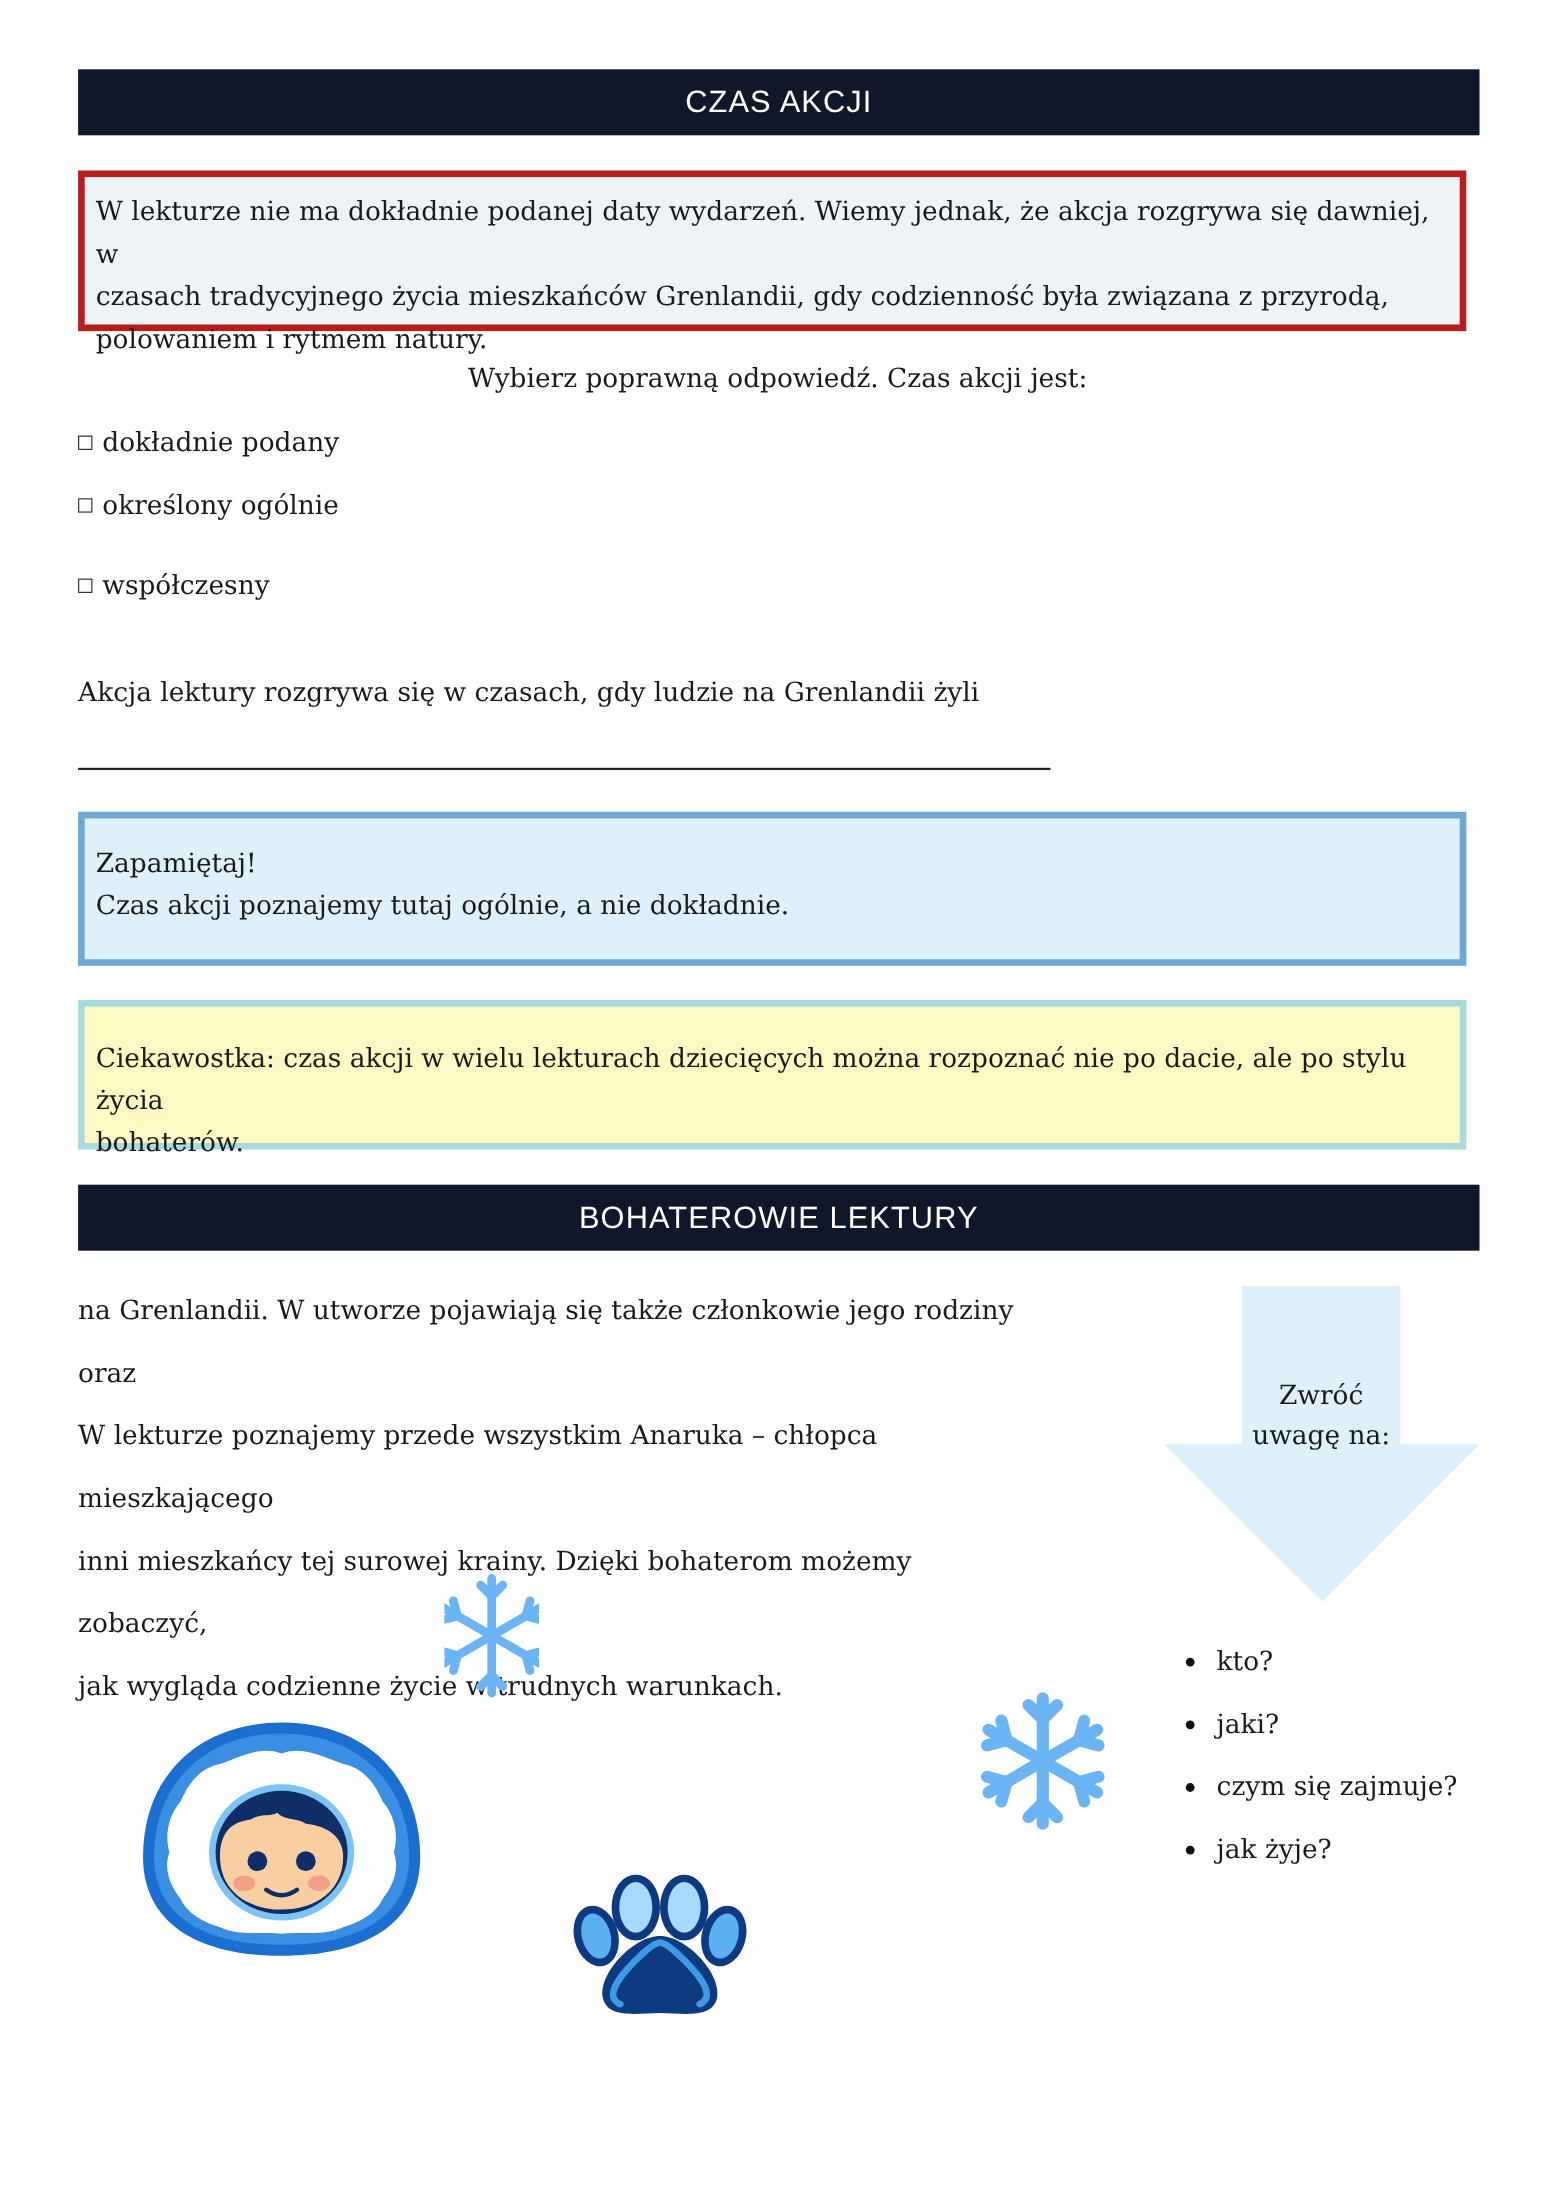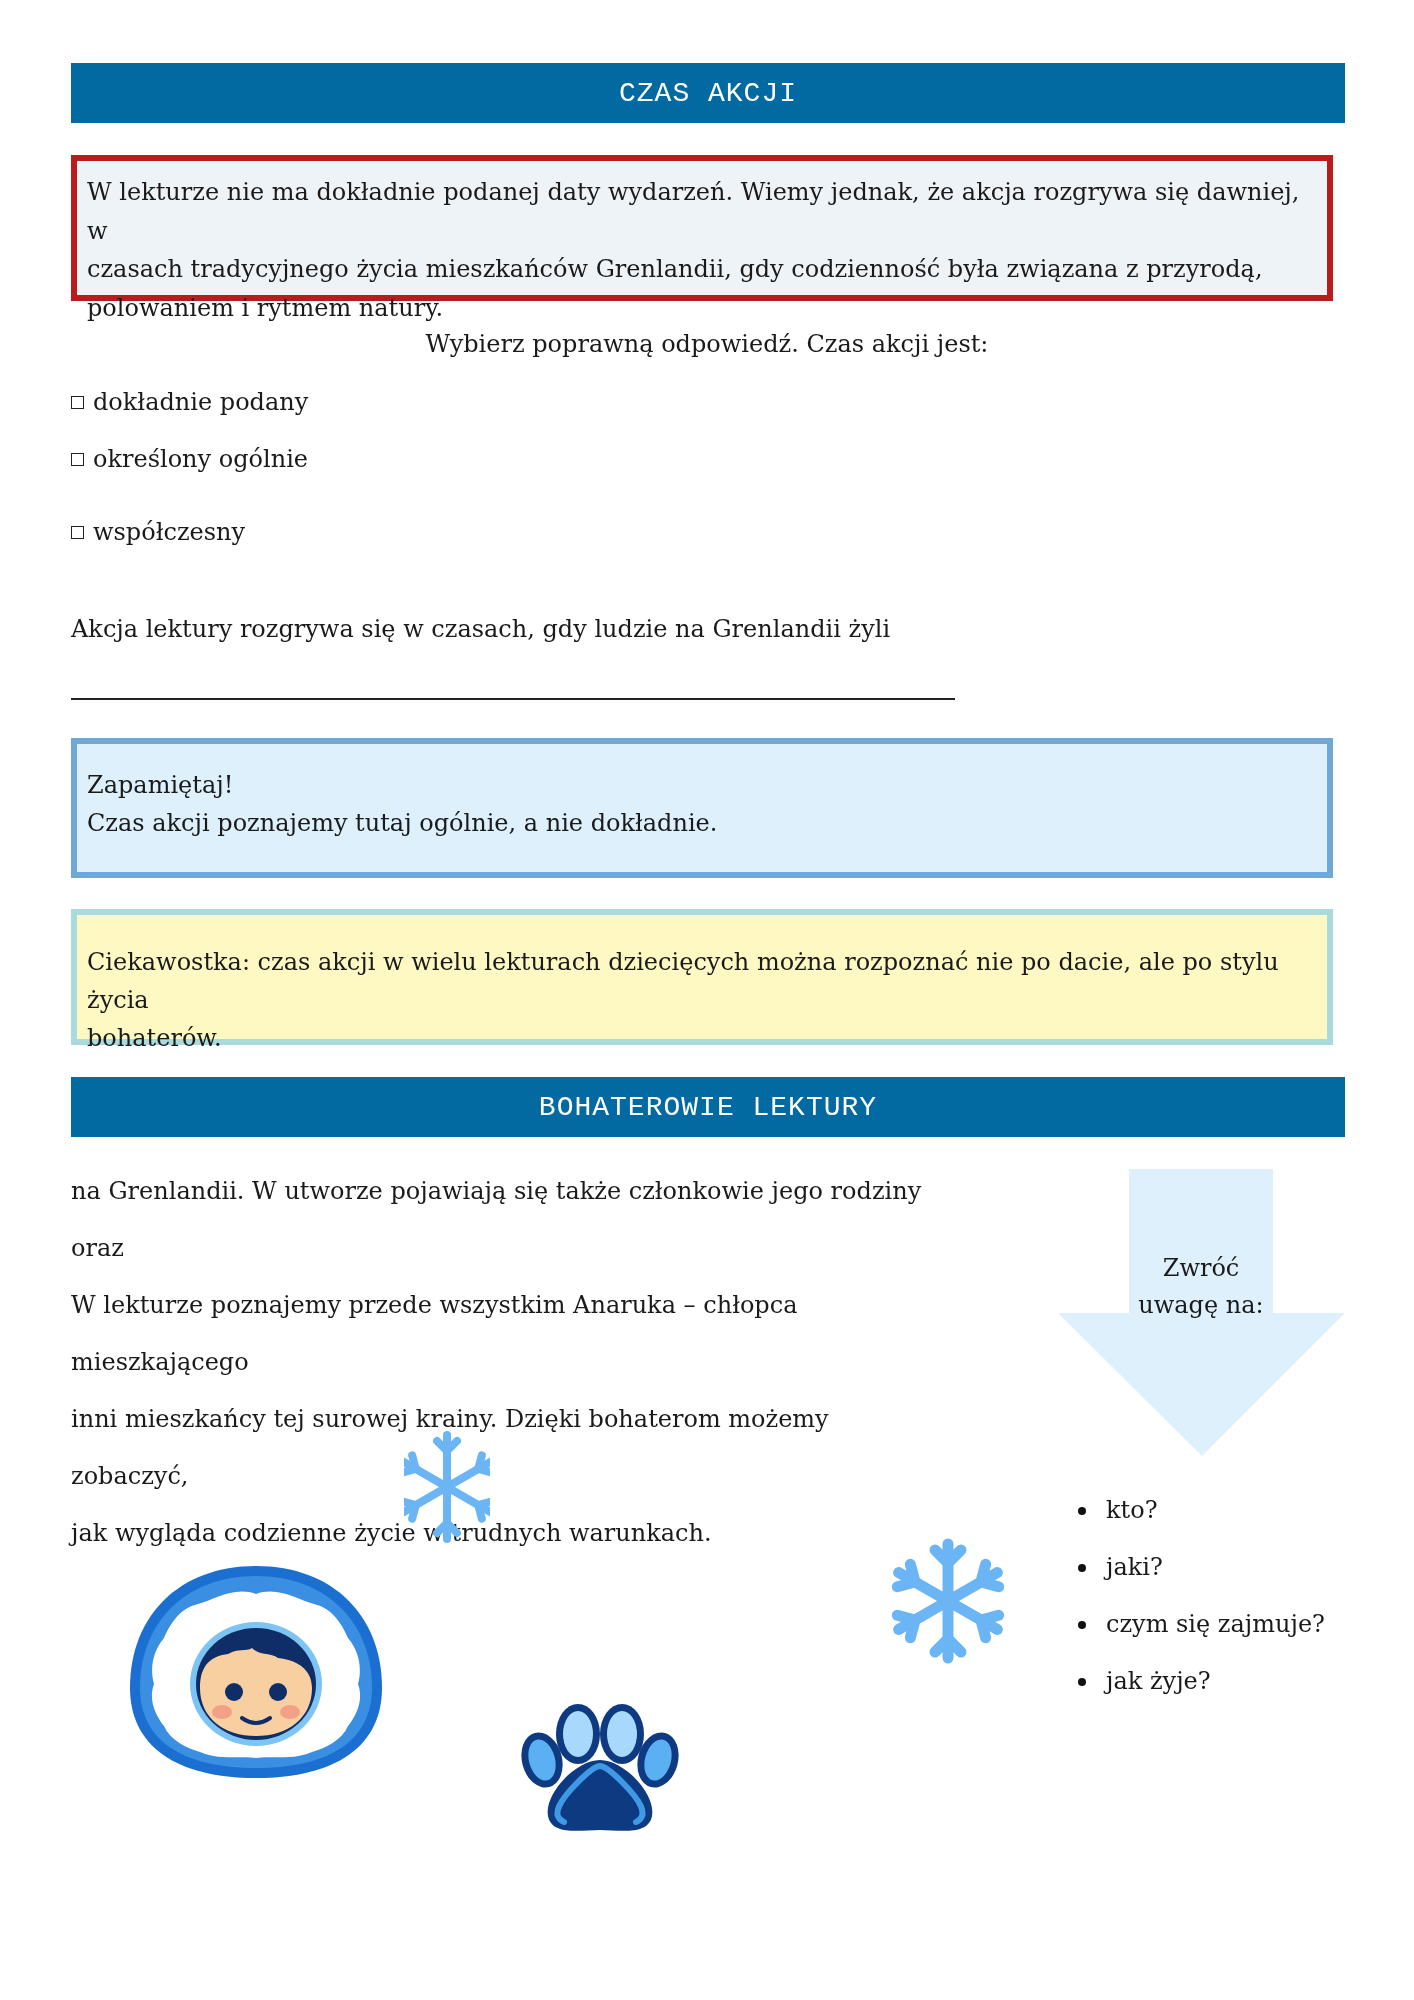--- a/index.html
+++ b/index.html
@@ -1,20 +1,20 @@
 <!DOCTYPE html>
 <html><head>
 <meta charset="utf-8">
 <style>
   html, body { margin: 0; padding: 0; background: #ffffff; }
   body { width: 1414px; height: 2000px; position: relative; overflow: hidden;
          font-family: "DejaVu Serif", serif; color: #1a1a1a; }
   .abs { position: absolute; }
-  .section-bar { position: absolute; left: 71px; width: 1274px; height: 60px; background: #0369a1;
-                 color: #ffffff; font-family: Liberation Mono, monospace; font-size: 28px;
+  .section-bar { position: absolute; left: 71px; width: 1274px; height: 60px; background: #0f172a;
+                 color: #ffffff; font-family: Liberation Sans, sans-serif; font-size: 28px;
                  display: flex; align-items: center; justify-content: center; letter-spacing: 1px; }
   .box { position: absolute; left: 71px; width: 1262px; box-sizing: border-box; }
   .box-intro { top: 155px; height: 146px; border: 6px solid #b91c1c; background: #eef3f8;
                padding: 12px 10px 0 10px; font-size: 24px; line-height: 38.5px; }
   .box-remember { top: 738px; height: 140px; border: 6px solid #6fa8d6; background: #ddf0fc;
                   padding: 22px 10px 0 10px; font-size: 24px; line-height: 38px; }
   .box-fact { top: 909px; height: 136px; border: 6px solid #a9dadd; background: #fef9c3;
               padding: 28px 10px 0 10px; font-size: 24px; line-height: 38px; }
   .txt { position: absolute; font-size: 24px; white-space: nowrap; }
   .question { top: 330px; left: 0; width: 1414px; text-align: center; }

